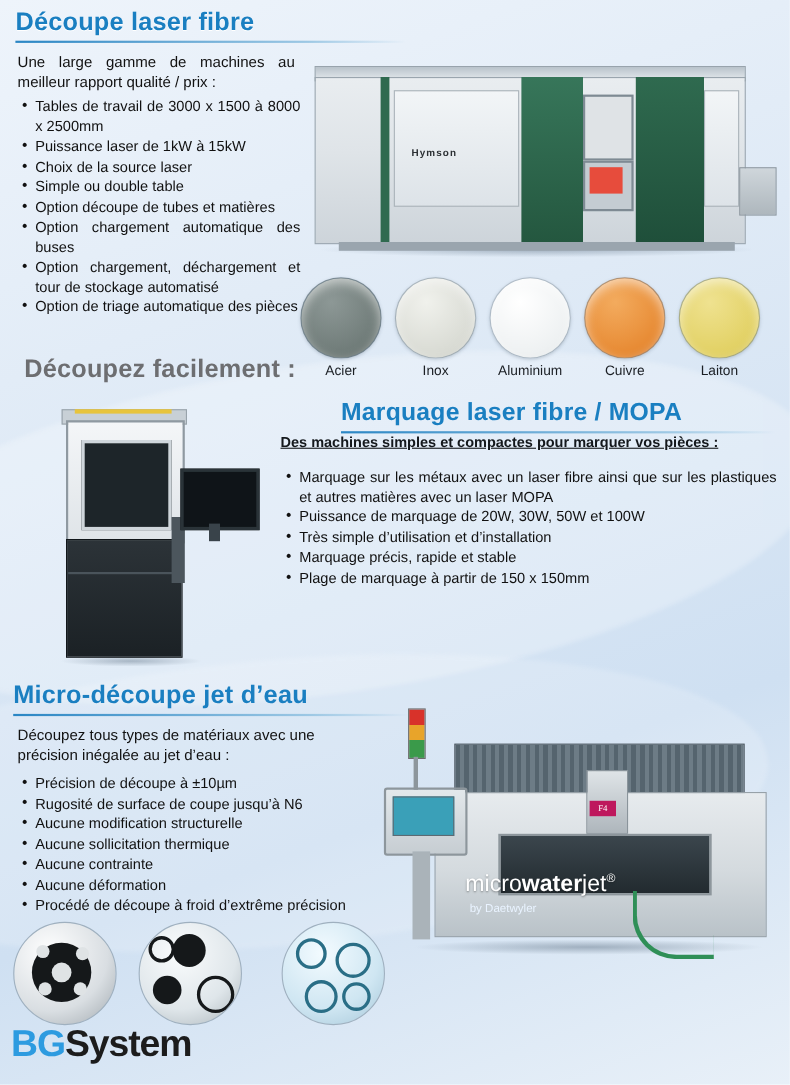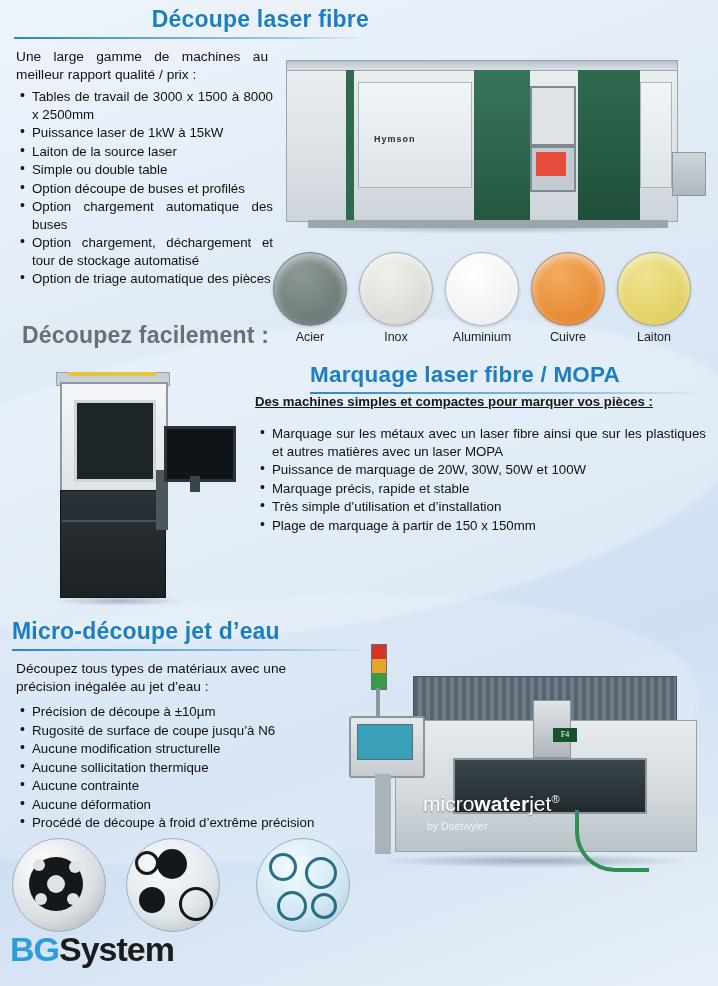--- a/index.html
+++ b/index.html
@@ -37,21 +37,21 @@
     letter-spacing: .2px;
   }
   .heading.blue { color: #1a7fc1; }
   .heading.grey { color: #6d6e71; }
   .hr-line {
     height: 2px;
     background: linear-gradient(to right, #2a86c4, #9dc8e4 75%, rgba(157,200,228,0));
     margin-top: 4px;
   }
   .sec1-head { position: absolute; left: 14px; top: 6px; width: 355px; }
-  .sec1-head .heading { text-shadow: 0 1px 0 #fff; text-align: right; }
+  .sec1-head .heading { text-shadow: 0 1px 0 #fff; }
   .intro {
     position: absolute;
     left: 16px;
     top: 48px;
     width: 252px;
     font-size: 13.7px;
     line-height: 18px;
     text-align: justify;
   }
   ul.bul {
@@ -324,22 +324,22 @@
   .m3-post {
     position: absolute; left: 40px; top: 134px; width: 16px; height: 80px;
     background: #aab3b9;
   }
   .m3-head {
     position: absolute; left: 198px; top: 60px; width: 36px; height: 56px;
     background: linear-gradient(to bottom, #dfe4e7, #aeb6bc);
     border: 1px solid #8a949b;
   }
   .m3-head-badge {
-    position: absolute; left: 218px; top: 88px; width: 24px; height: 14px;
-    background: #14532d; color: #fff; font-size: 8px; text-align: center; line-height: 14px; font-family: Liberation Serif, serif;
+    position: absolute; left: 201px; top: 88px; width: 24px; height: 14px;
+    background: #be185d; color: #fff; font-size: 8px; text-align: center; line-height: 14px; font-family: Liberation Serif, serif;
   }
   .m3-light {
     position: absolute; left: 36px; top: 4px; width: 14px; height: 44px;
     background: linear-gradient(to bottom, #d8322a 0 14px, #e8a42a 14px 28px, #3a9a4a 28px 44px);
     border: 1px solid #6c6c6c;
   }
   .m3-light-pole {
     position: absolute; left: 41px; top: 48px; width: 4px; height: 34px;
     background: #8d969c;
   }
@@ -427,23 +427,23 @@
   <div class="sec1-head">
     <div class="heading blue">Découpe laser fibre</div>
     <div class="hr-line"></div>
   </div>
 
   <div class="intro">Une large gamme de machines au meilleur rapport qualité / prix :</div>
 
   <ul class="bul list1">
     <li>Tables de travail de 3000 x 1500 à 8000 x 2500mm</li>
     <li>Puissance laser de 1kW à 15kW</li>
-    <li>Laiton de la source laser</li>
+    <li>Choix de la source laser</li>
     <li>Simple ou double table</li>
-    <li>Option découpe de buses et profilés</li>
+    <li>Option découpe de tubes et matières</li>
     <li>Option chargement automatique des buses</li>
     <li>Option chargement, déchargement et tour de stockage automatisé</li>
     <li>Option de triage automatique des pièces</li>
   </ul>
 
   <div class="machine1">
     <div class="m1-shadow"></div>
     <div class="m1-top"></div>
     <div class="m1-body"></div>
     <div class="m1-window"></div>
@@ -502,22 +502,22 @@
   <div class="sec2-head">
     <div class="heading blue">Marquage laser fibre / MOPA</div>
     <div class="hr-line"></div>
   </div>
 
   <div class="sec2-sub">Des machines simples et compactes pour marquer vos pièces :</div>
 
   <ul class="bul list2">
     <li>Marquage sur les métaux avec un laser fibre ainsi que sur les plastiques et autres matières avec un laser MOPA</li>
     <li>Puissance de marquage de 20W, 30W, 50W et 100W</li>
+    <li>Très simple d’utilisation et d’installation</li>
     <li>Marquage précis, rapide et stable</li>
-    <li>Très simple d’utilisation et d’installation</li>
     <li>Plage de marquage à partir de 150 x 150mm</li>
   </ul>
 
   <div class="sec3-head">
     <div class="heading blue">Micro-découpe jet d’eau</div>
     <div class="hr-line"></div>
   </div>
 
   <div class="intro3">Découpez tous types de matériaux avec une précision inégalée au jet d’eau :</div>
 

